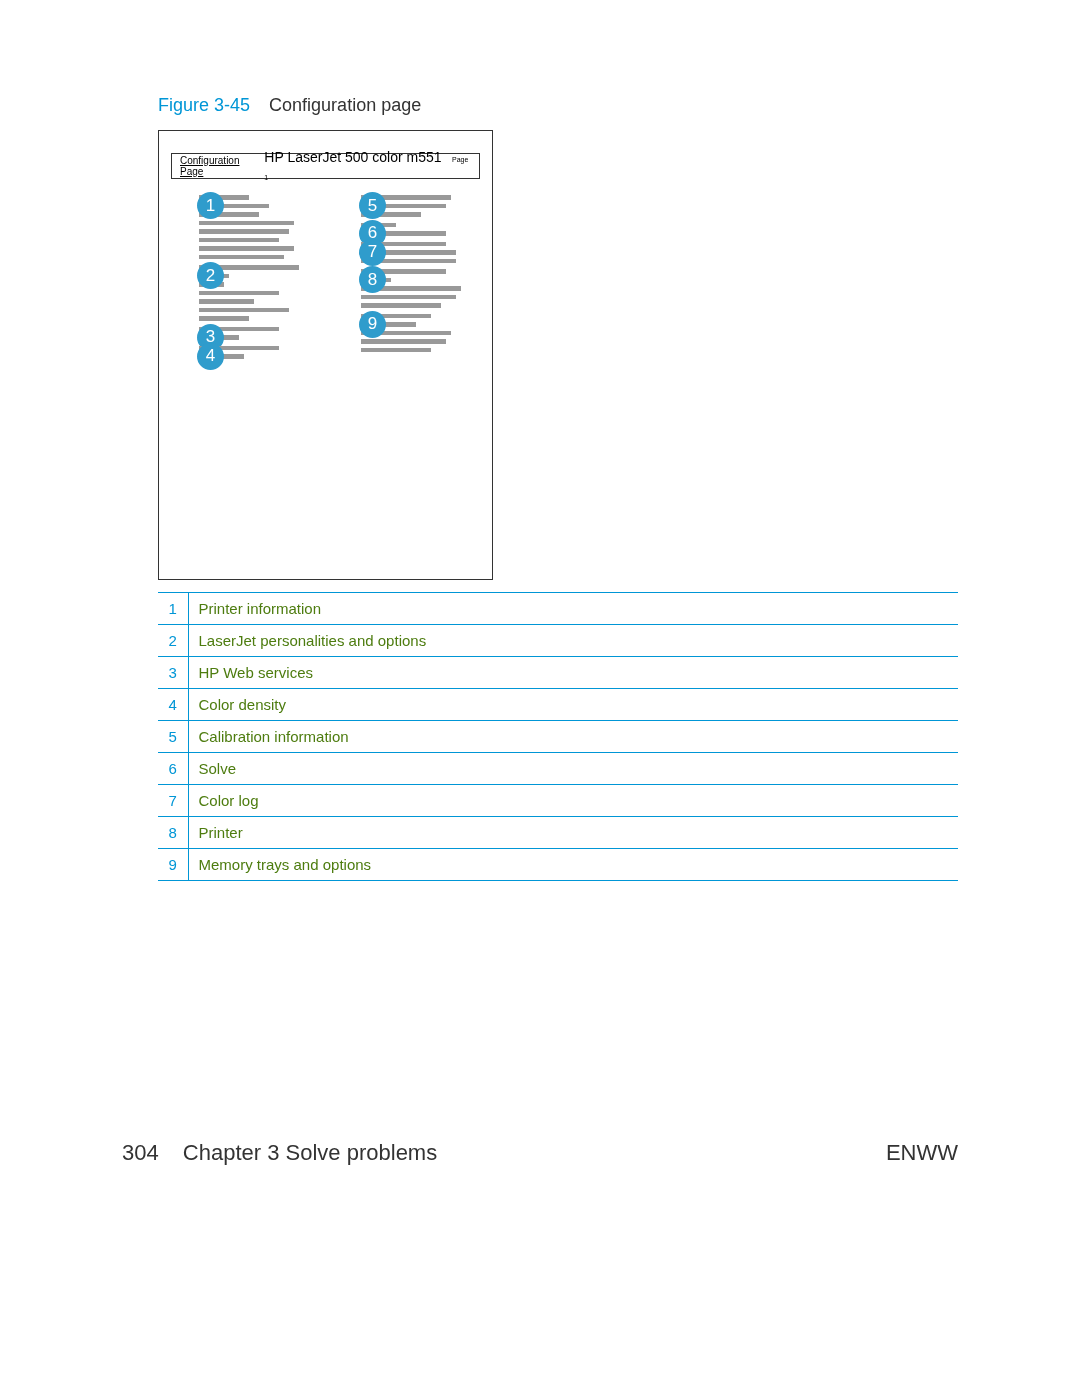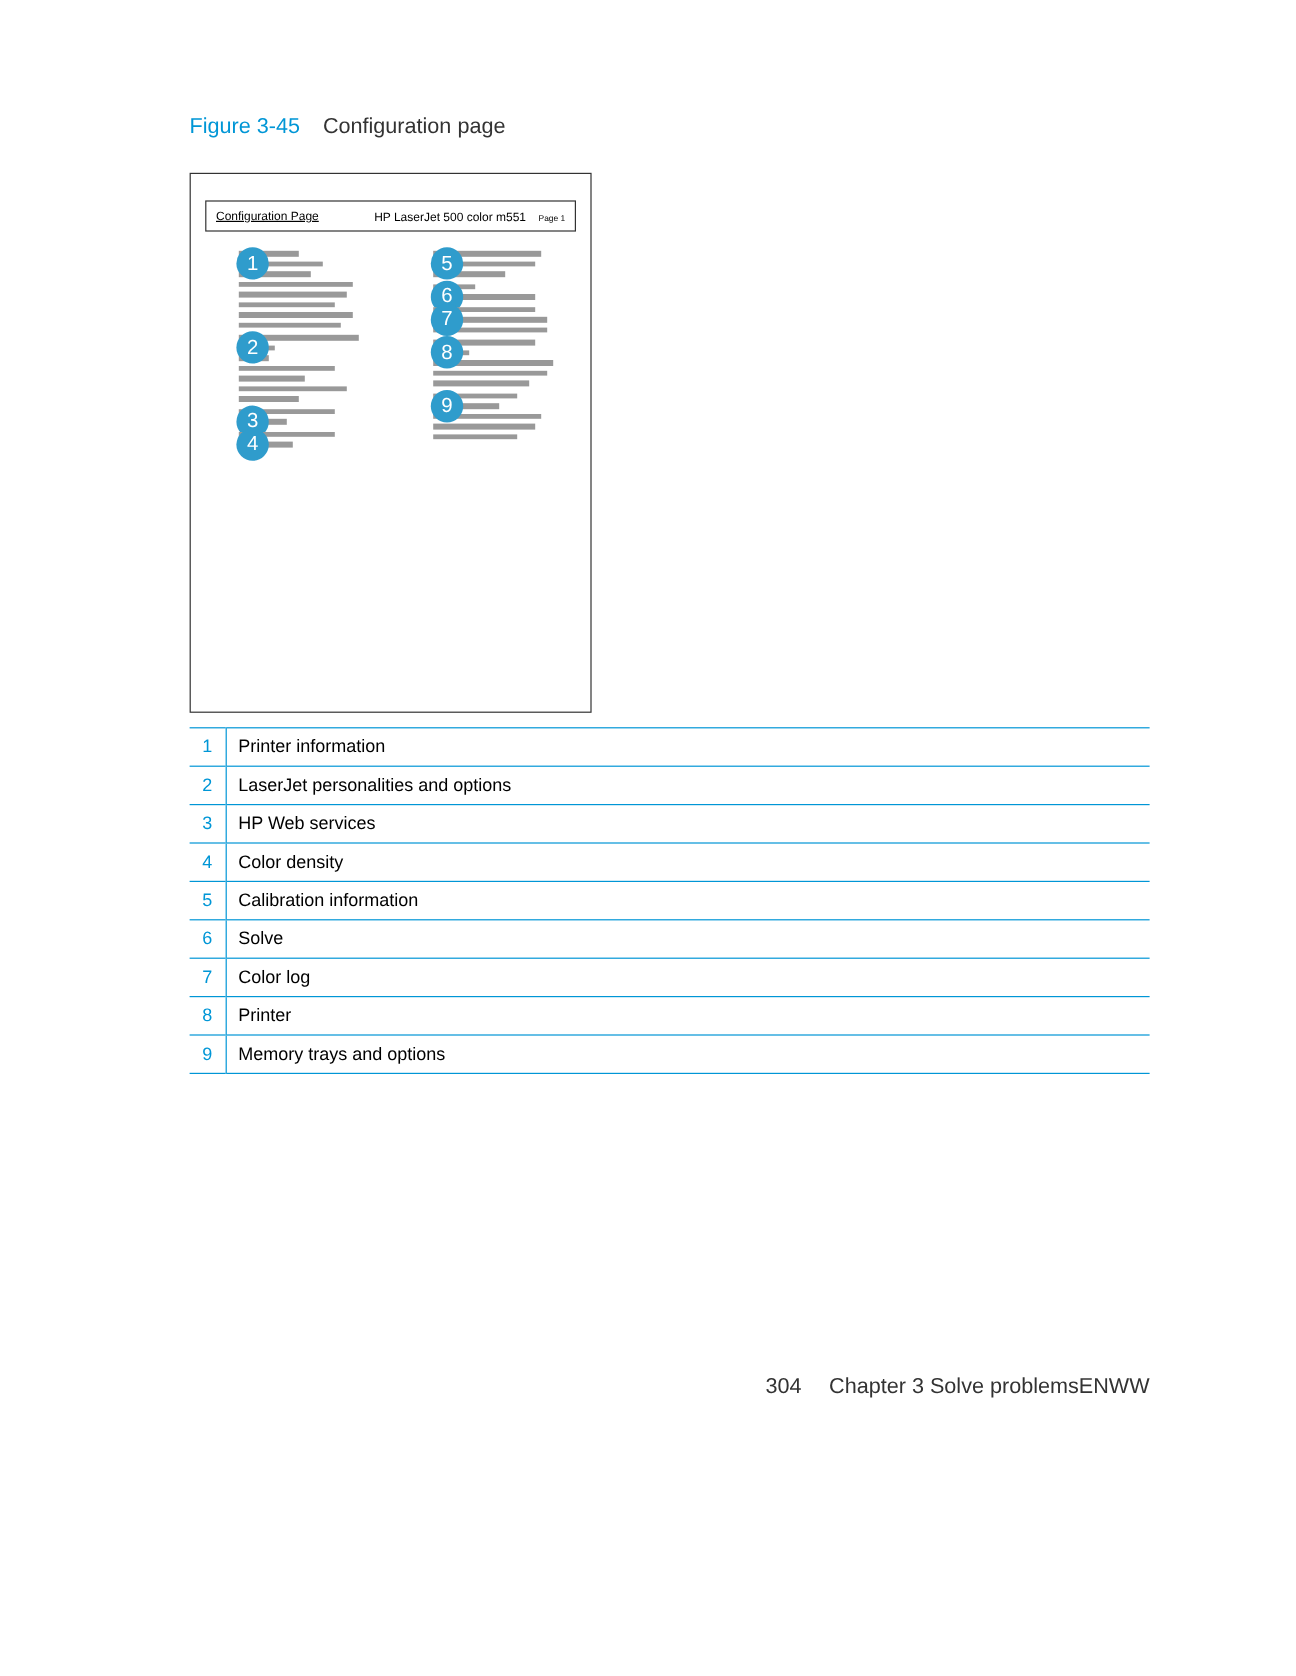--- a/index.html
+++ b/index.html
@@ -6,21 +6,21 @@
     body {
       width: 1080px;
       height: 1397px;
       background: #fff;
       font-family: Arial, Helvetica, sans-serif;
       position: relative;
       padding: 95px 122px 0 158px;
     }
     .figure-caption {
       font-size: 18px;
-      margin-bottom: 28px;
+      margin-bottom: 14px;
     }
     .fig-label { color: #0096d6; }
     .fig-title { color: #333; margin-left: 14px; }
     .doc-frame {
       width: 335px;
       height: 450px;
       border: 1px solid #333;
       background: #fff;
       position: relative;
       padding: 22px 12px;
@@ -33,21 +33,21 @@
       justify-content: space-between;
       padding: 0 8px;
       margin-bottom: 16px;
     }
     .cfg-label {
       font-size: 10px;
       text-decoration: underline;
       color: #000;
     }
     .hp-model {
-      font-size: 10px;
+      font-size: 14px;
       color: #000;
     }
     .page-no {
       font-size: 7px;
       color: #000;
       margin-left: 6px;
     }
     .columns {
       display: flex;
       gap: 36px;
@@ -84,29 +84,29 @@
     .legend-table td {
       padding: 7px 10px;
       font-size: 15px;
     }
     .legend-table td.num {
       width: 30px;
       color: #0096d6;
       border-right: 1px solid #0096d6;
       text-align: center;
     }
-    .legend-table td.desc { color: #000000; }
+    .legend-table td.desc { color: #4d7c0f; }
     .footer {
       position: absolute;
       bottom: 231px;
       left: 122px;
       right: 122px;
       display: flex;
-      justify-content: flex-end;
-      font-size: 18px;
+      justify-content: space-between;
+      font-size: 22px;
       color: #333;
     }
     .page-num { margin-right: 18px; }
   </style>
 </head>
 <body>
 
 <div class="figure-caption">
   <span class="fig-label">Figure 3-45</span>
   <span class="fig-title">Configuration page</span>

